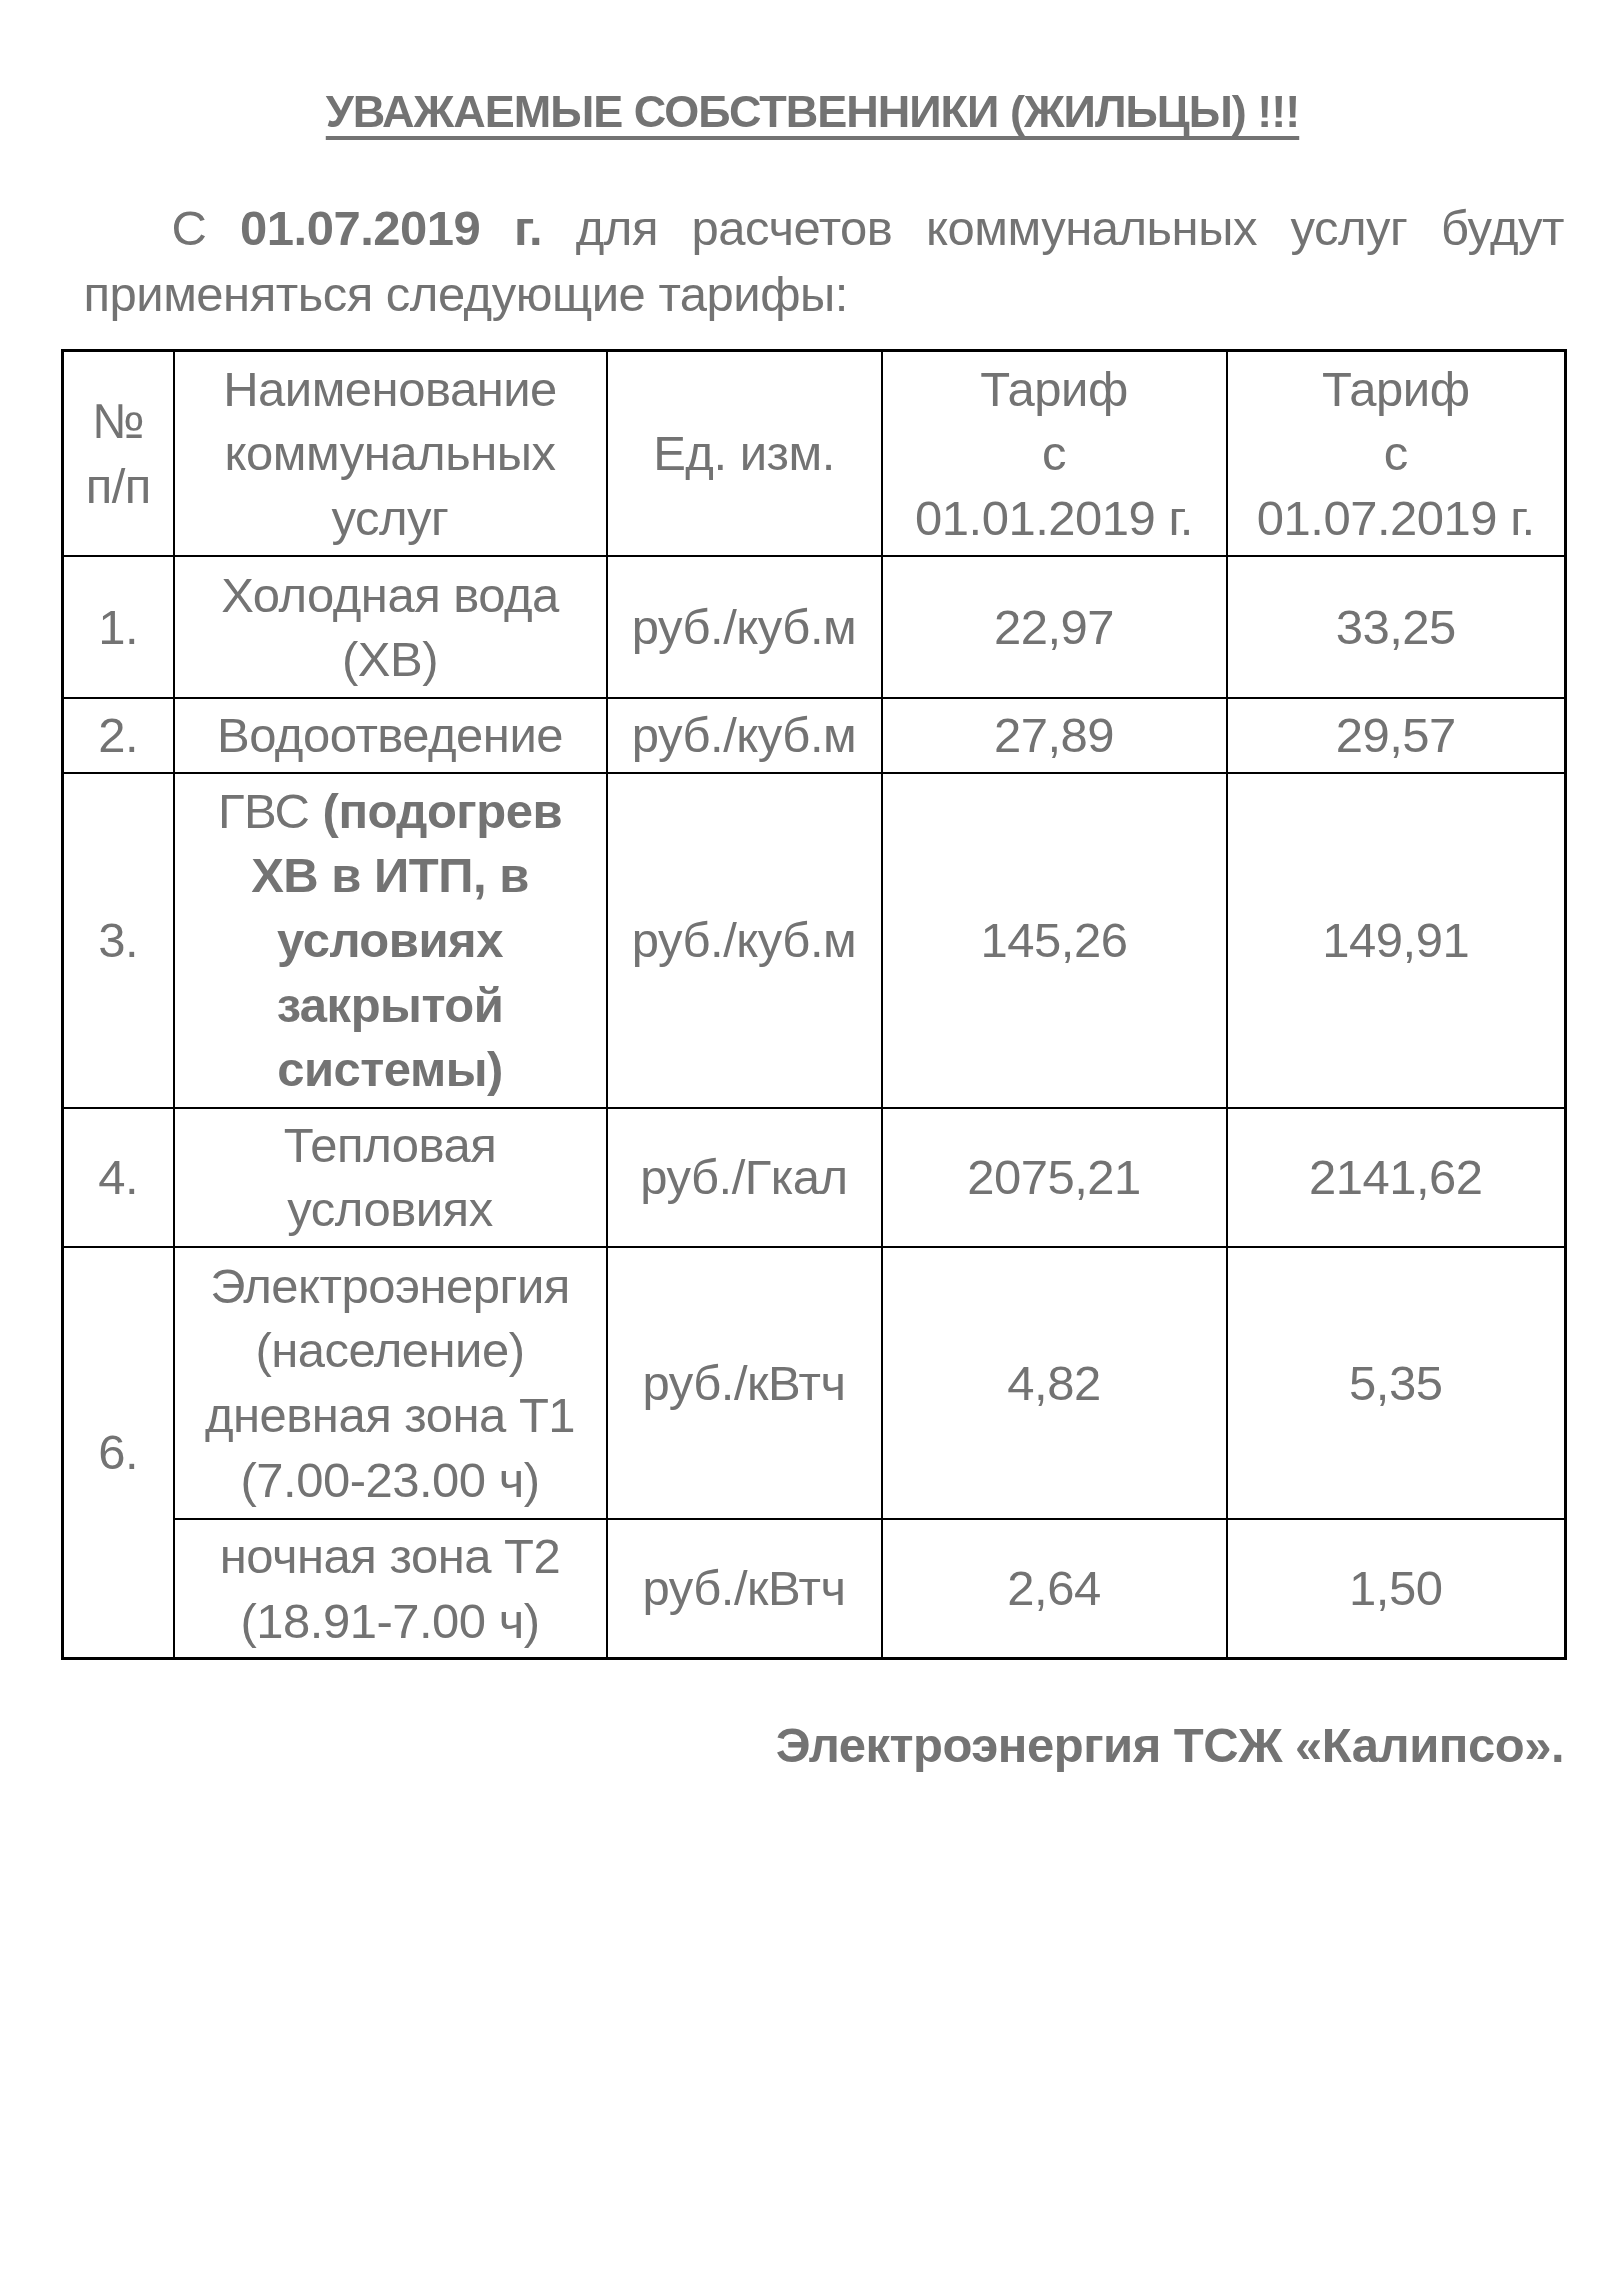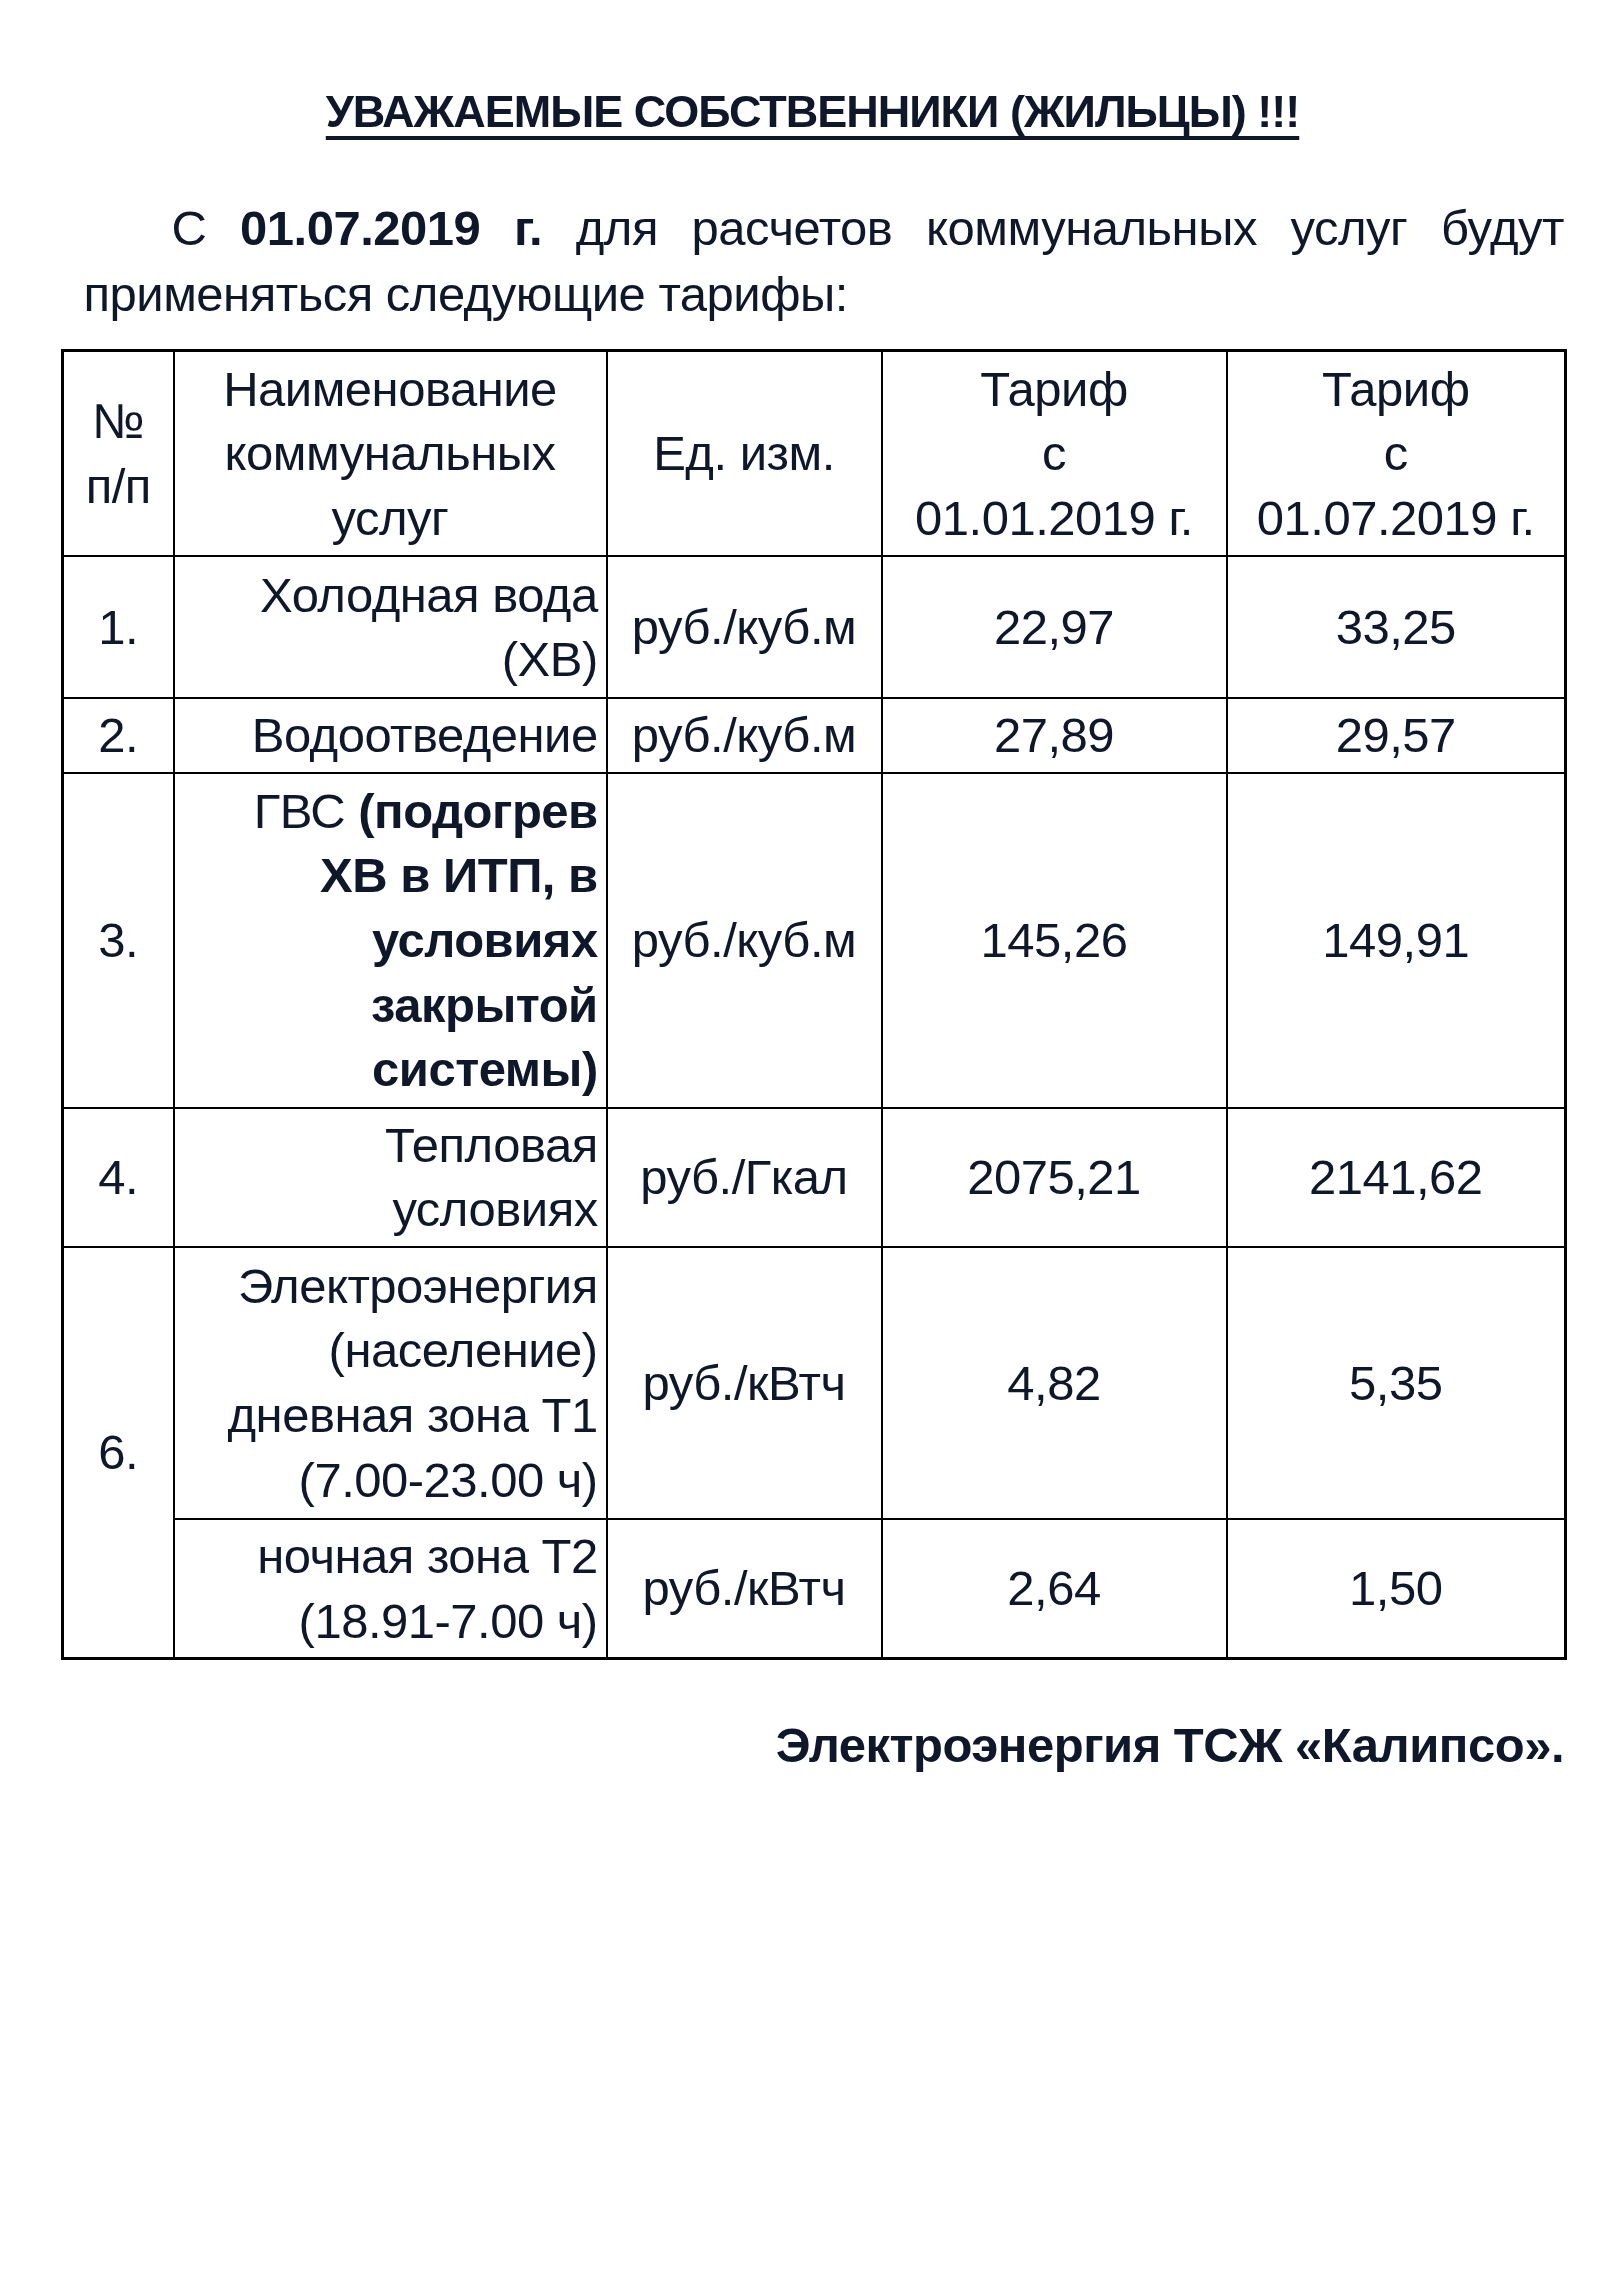--- a/index.html
+++ b/index.html
@@ -2,21 +2,21 @@
 <html><head>
   <meta charset="utf-8">
   <style>
     * { box-sizing: border-box; }
     html, body { margin: 0; padding: 0; background: #ffffff; }
     .page {
       position: relative;
       width: 1621px;
       height: 2085px;
       background: #ffffff;
-      color: #0f172a;
+      color: #737373;
       font-family: "Liberation Sans", sans-serif;
       letter-spacing: -0.5px;
       overflow: hidden;
     }
     .content { padding: 57px 57px 0 61px; }
 
     .title {
       margin: 29px 0 0 0;
       text-align: center;
       font-weight: bold;
@@ -61,21 +61,21 @@
 
     tr.h-header { height: 206px; }
     tr.h-r1     { height: 142px; }
     tr.h-r2     { height: 62px;  }
     tr.h-r3     { height: 335px; }
     tr.h-r4     { height: 132px; }
     tr.h-r6a    { height: 272px; }
     tr.h-r6b    { height: 135px; }
 
     .cell-center { text-align: center; }
-    .cell-name   { text-align: right; padding-left: 19.6px; padding-right: 11.8px; border-radius: 26px; }
+    .cell-name   { text-align: center; padding-left: 19.6px; padding-right: 11.8px; border-radius: 26px; }
     .pre-lines   { white-space: pre-line; }
     .bold        { font-weight: bold; }
 
     .signature {
       margin-top: 57px;
       text-align: right;
       font-weight: bold;
       font-size: 49px;
     }
   </style>

